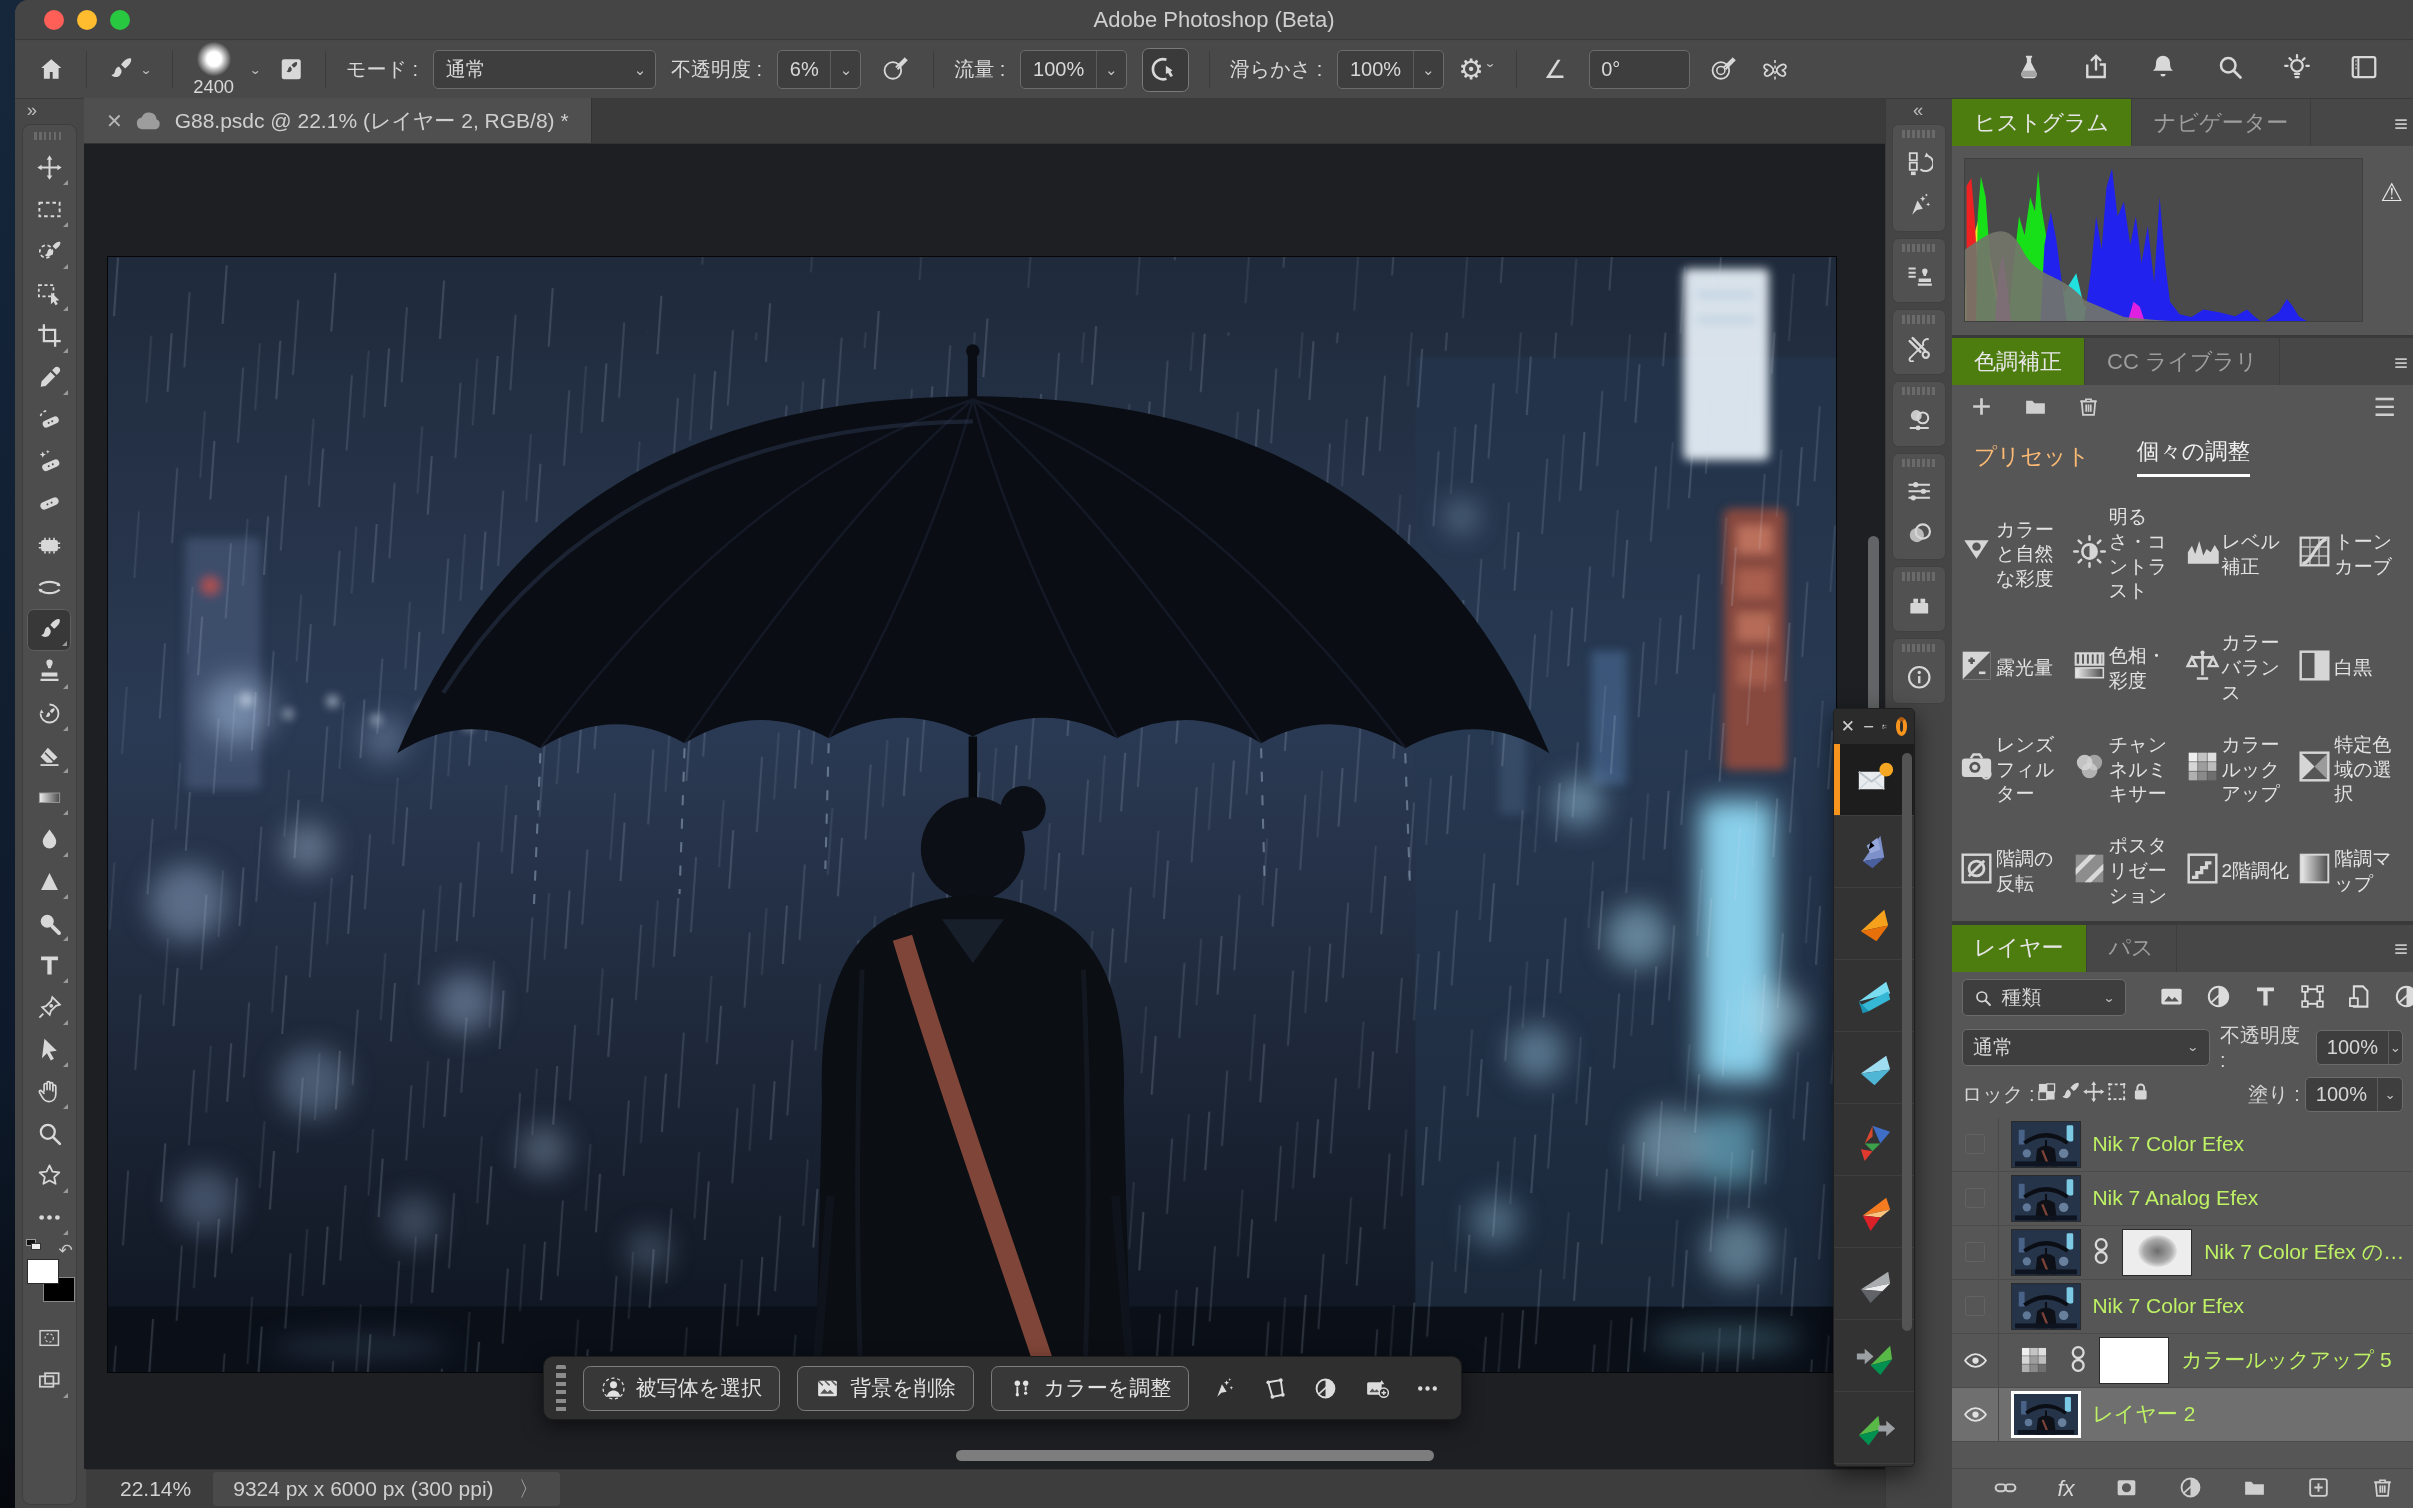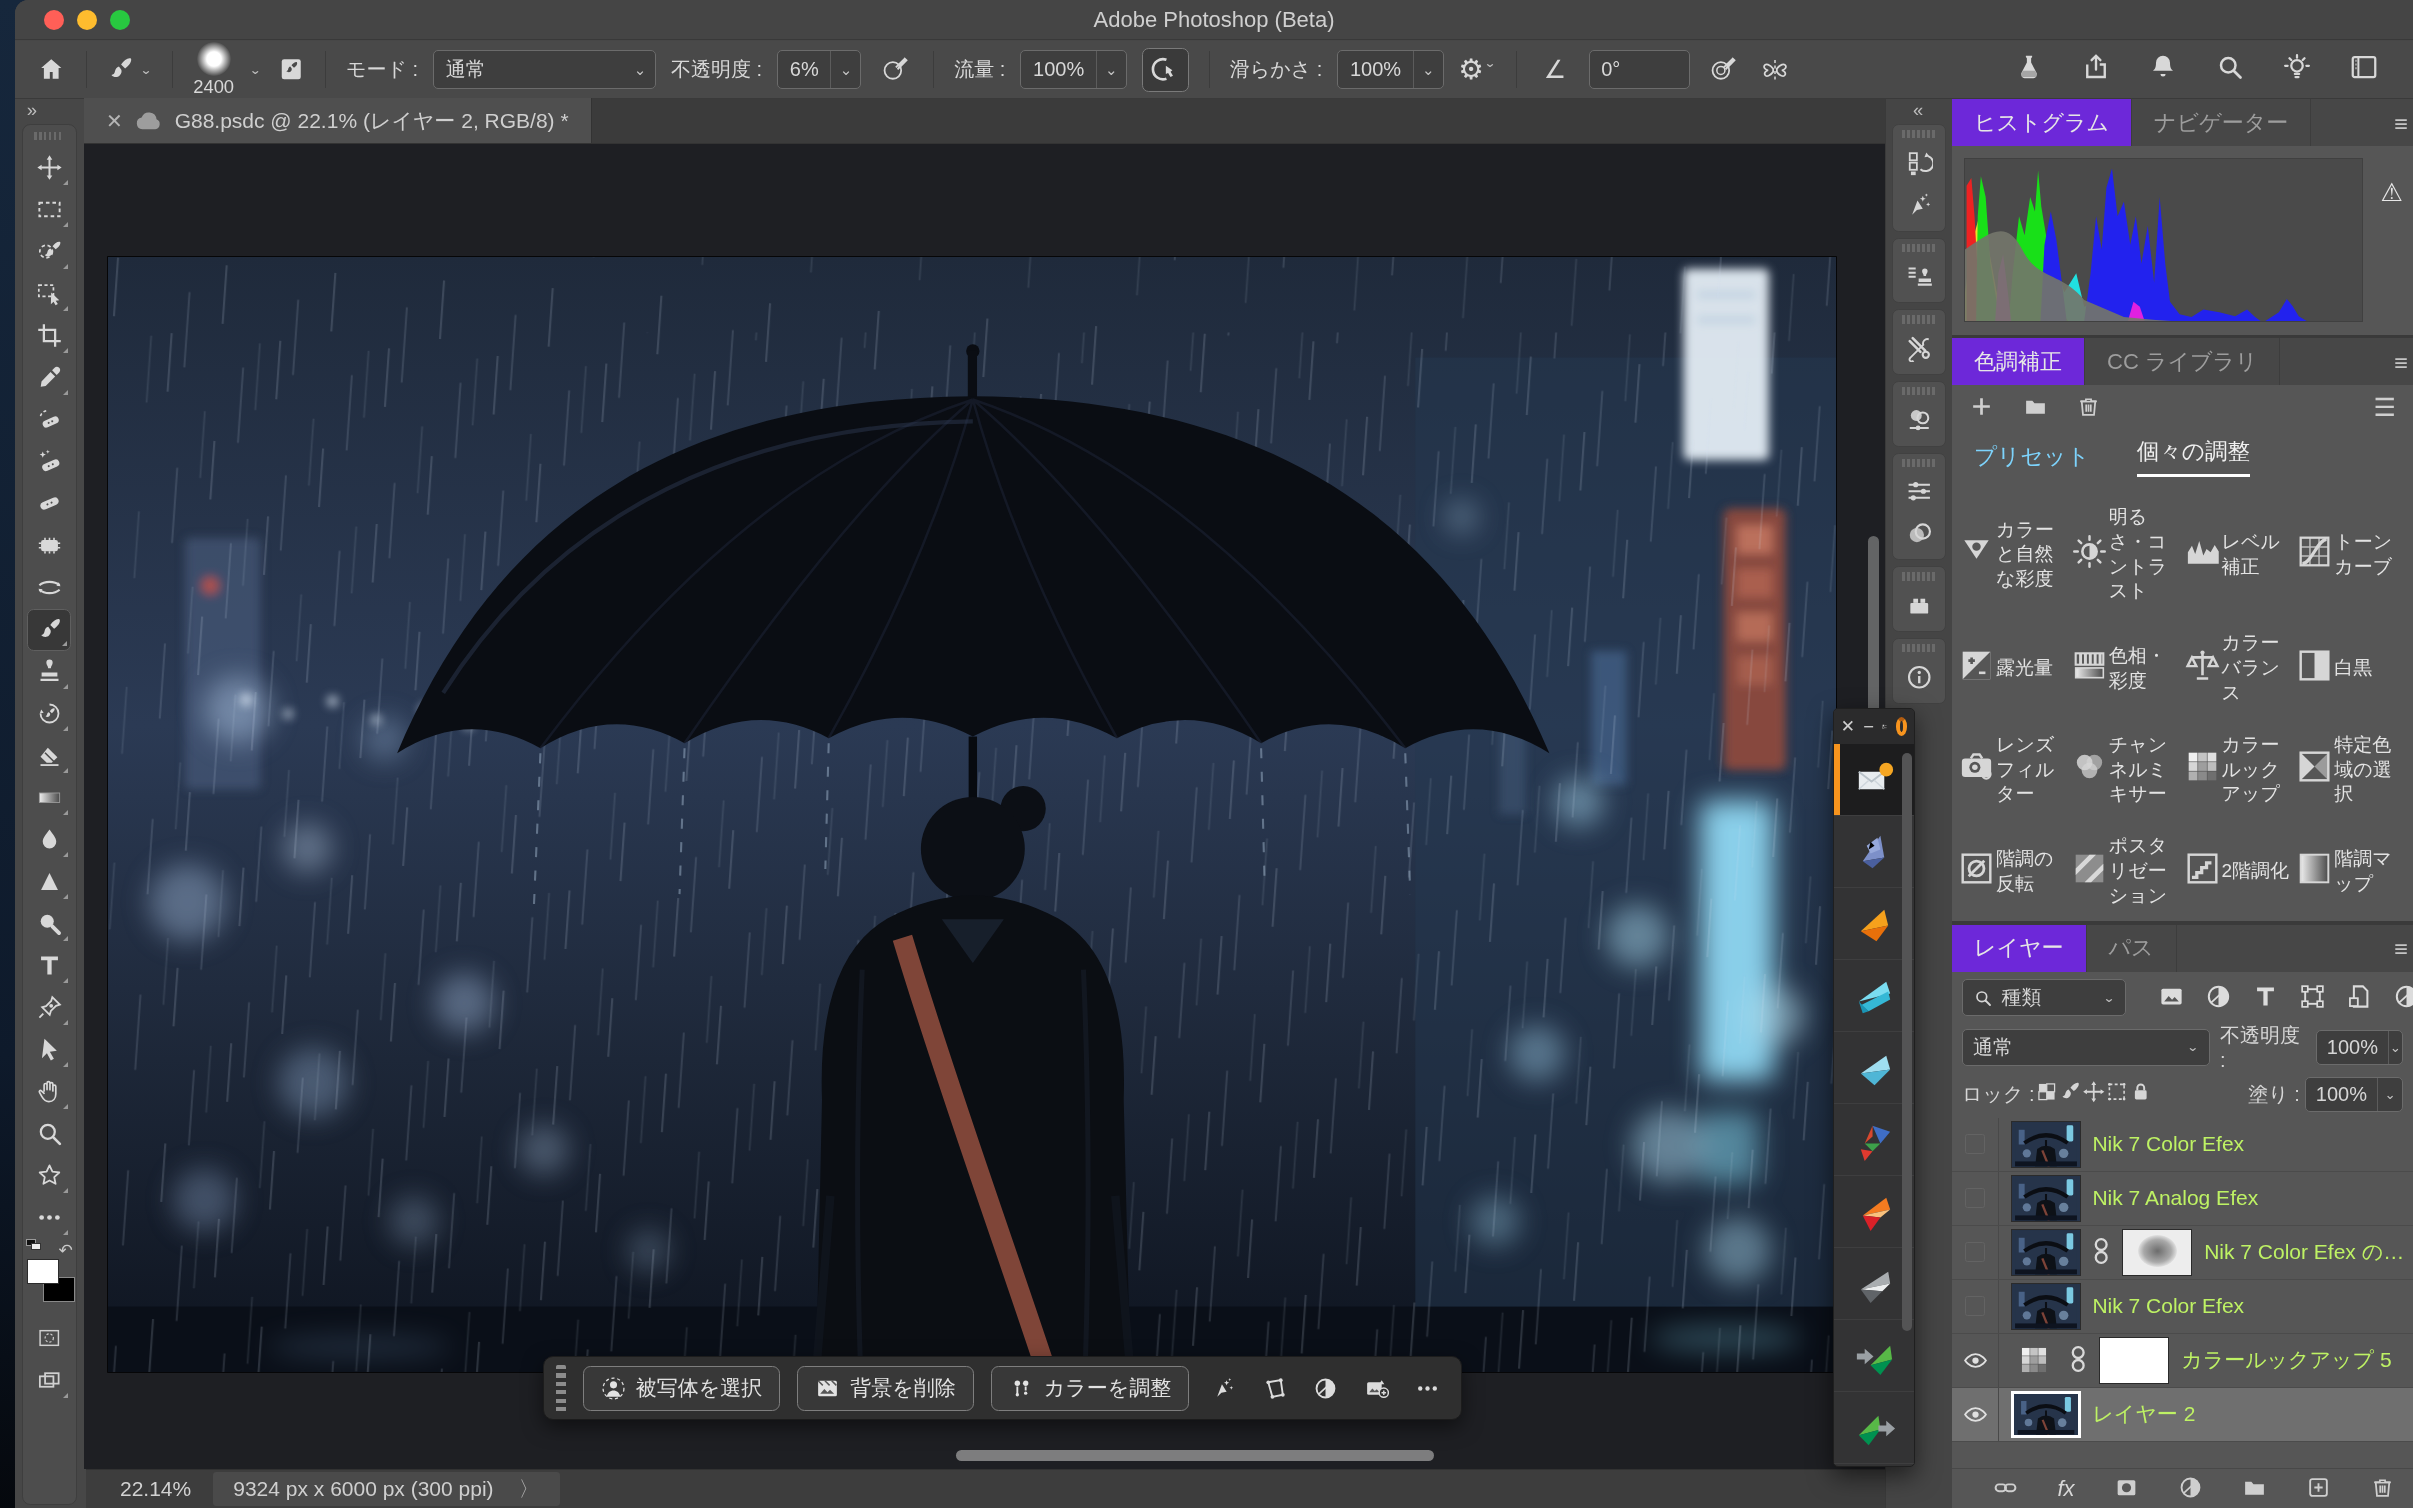--- a/index.html
+++ b/index.html
@@ -69,32 +69,32 @@
 .dock .collapse{height:25px;color:#bdbdbd;font-size:18.4px;text-align:center;letter-spacing:1.7px}
 .dtile{margin:0 5.9px 5.9px 5.9px;background:#515151;border:0.8px solid #414141;border-radius:6.7px;display:flex;flex-direction:column;align-items:center;padding:5px 0}
 .dtile .grip{margin-bottom:3.4px;width:34px}
 .dicon{width:42px;height:42px;display:flex;align-items:center;justify-content:center;color:#d6d6d6}
 .dicon svg{width:28.5px;height:28.5px}
 
 .panels{position:absolute;right:0;top:99px;bottom:0;width:461px;background:#3a3a3a;display:flex;flex-direction:column;gap:3.4px}
 .panel{background:#565656;display:flex;flex-direction:column;overflow:hidden}
 .ptabs{height:47px;background:#474747;display:flex;align-items:flex-end;position:relative;flex:none}
 .ptab{height:47px;display:flex;align-items:center;padding:0 22px;font-size:22px;border-right:0.8px solid #3d3d3d}
-.ptab.on{background:#6d28d9;color:#e6e6e6}
+.ptab.on{background:#4d7c0f;color:#e6e6e6}
 .ptab.off{color:#9d9d9d}
 .pmenu{position:absolute;right:5px;top:11.7px;color:#c5c5c5;font-size:23.5px}
 .hist-body{position:relative;flex:1;padding:11.7px 50px 13.4px 11.7px}
 .histbox{width:100%;height:100%;background:#4a4a4a;border:0.8px solid #404040}
 .warn{position:absolute;right:10px;top:32px;color:#e8e8e8;font-size:25px}
 .adj-tools{height:45px;display:flex;align-items:center;gap:28.5px;padding:0 17px;flex:none;color:#cfcfcf}
 .adj-tools svg{width:25px;height:25px}
 .adj-tools .right{margin-left:auto}
 .subtabs{height:52px;display:flex;align-items:center;gap:47px;padding:0 22px;font-size:22.6px;flex:none}
 .subtab.on{color:#f0f0f0;border-bottom:3.4px solid #fff;padding-bottom:6.7px}
-.subtab.off{color:#7dd3fc}
+.subtab.off{color:#fdba74}
 .adjgrid{flex:1;display:grid;grid-template-columns:repeat(4,1fr);padding:6.7px 5px 5px 5px;row-gap:3.4px}
 .acell{display:flex;align-items:center;text-align:left;padding-top:8.4px}
 .acell svg{width:39px;height:39px;margin-bottom:6.7px;flex:none}
 .acell .albl{font-size:19px;line-height:1.3;color:#e3e3e3;max-width:107px}
 
 .lay-filter{height:52px;display:flex;align-items:center;gap:20px;padding:0 10px;flex:none;overflow:hidden}
 .lsel{background:#3e3e3e;border:0.8px solid #6b6b6b;border-radius:5px;height:37px;display:flex;align-items:center;gap:8.4px;padding:6px 10px;font-size:20px}
 .lsel .sp{flex:1}
 .lay-filter .fic{color:#dcdcdc;flex:none}
 .lay-filter .fic svg{width:27px;height:27px}

